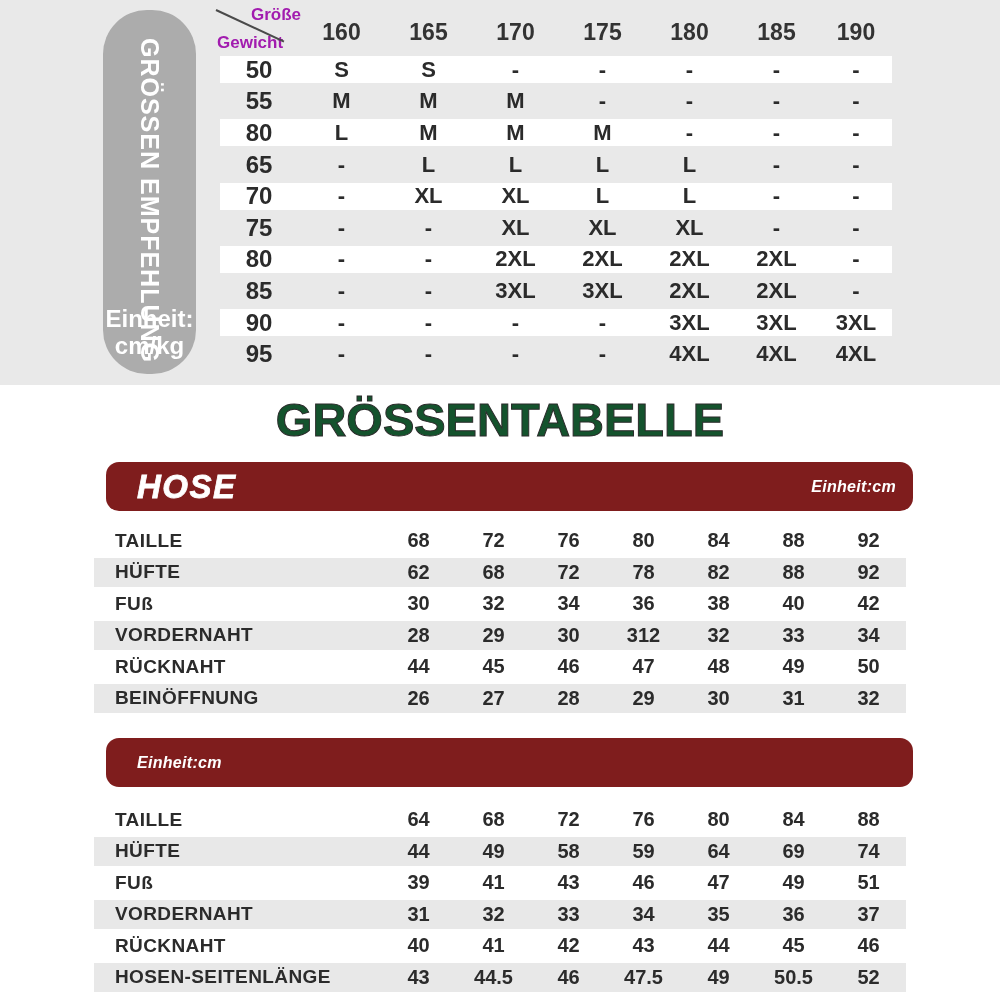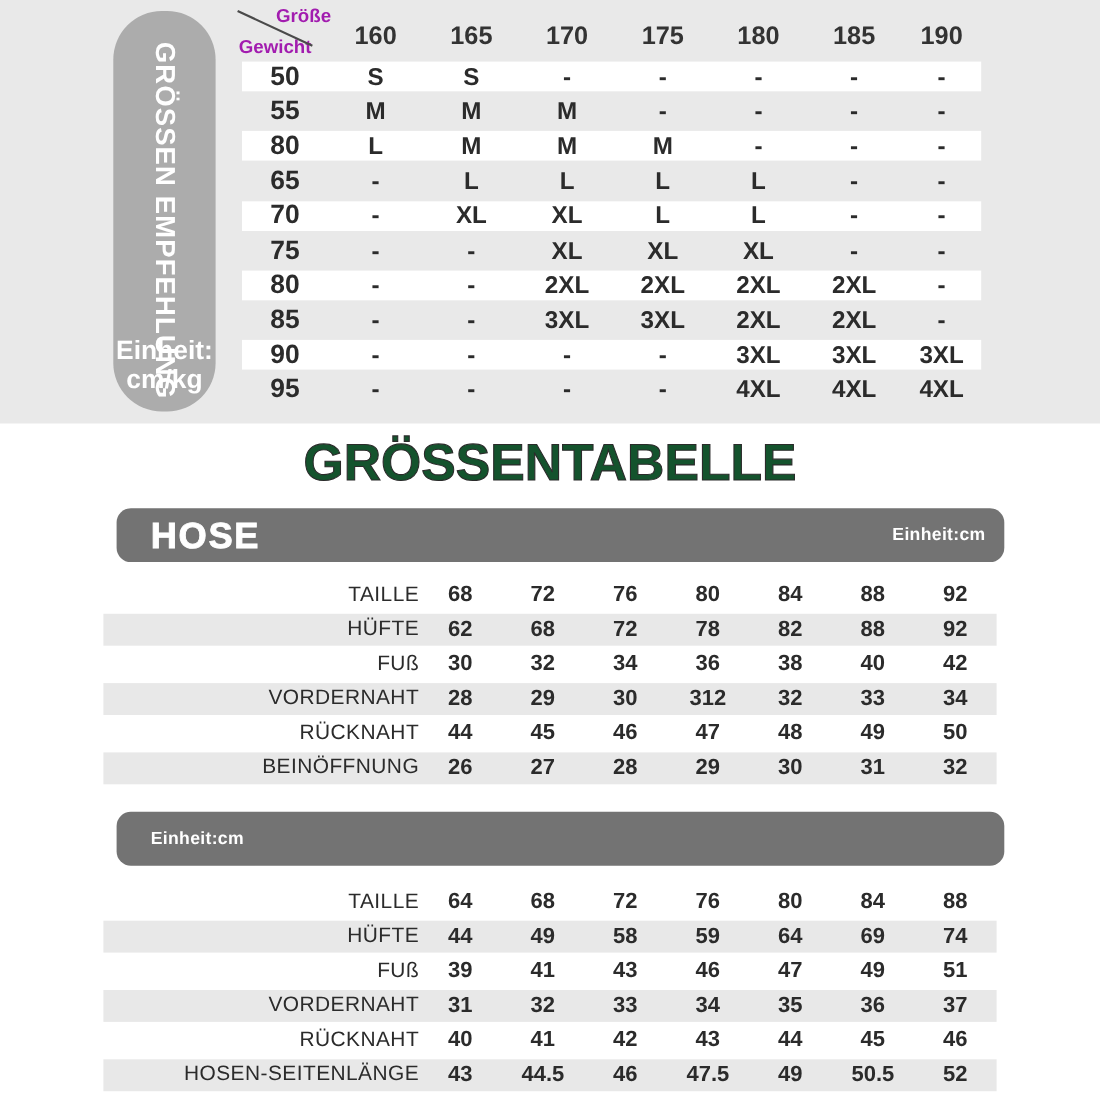--- a/index.html
+++ b/index.html
@@ -27,35 +27,35 @@
     height:31.6px;align-items:center;}
   .rec-row.band{background:linear-gradient(#ffffff,#ffffff) center/100% 27px no-repeat;}
   .rec-row .cell{text-align:center;font-weight:bold;font-size:22px;}
   .rec-row .weight{font-size:24px;}
 
   
   .main-title{position:absolute;left:0;top:396px;width:1000px;text-align:center;
     font-size:47px;line-height:47px;font-weight:bold;color:#14532d;-webkit-text-stroke:1px #2b2b2b;}
 
   
-  .bar{position:absolute;left:106px;width:807px;height:49px;background:#737373;border-radius:13px;
+  .bar{position:absolute;left:106px;width:807px;height:49px;background:#7f1d1d;border-radius:13px;
     display:flex;align-items:center;justify-content:space-between;box-sizing:border-box;
-    padding:0 17px 0 31px;color:#ffffff;}
+    padding:0 17px 0 31px;color:#ffffff;font-style:italic;}
   .bar-hose{top:462px;}
   .bar-unterwaesche{top:738px;}
   .bar-title{font-size:33px;font-weight:bold;letter-spacing:1.5px;-webkit-text-stroke:0.8px #ffffff;}
   .bar-unit{font-size:16px;font-weight:bold;letter-spacing:0.3px;}
 
   
   .spec-table{position:absolute;left:94px;width:812px;}
   .spec-hose{top:525px;}
   .spec-unterwaesche{top:804px;}
   .spec-row{display:grid;grid-template-columns:287px repeat(7,75px);height:31.5px;align-items:center;}
   .spec-row.band{background:linear-gradient(#e8e8e8,#e8e8e8) center/100% 29px no-repeat;}
-  .spec-row .label{padding-left:21px;font-weight:normal;font-size:19px;letter-spacing:0.4px;text-align:right;}
+  .spec-row .label{padding-left:21px;font-weight:bold;font-size:19px;letter-spacing:0.4px;text-align:left;}
   .spec-row .cell{text-align:center;font-weight:bold;font-size:20px;}
 </style>
 </head>
 <body>
 
 <div class="canvas">
 
   <div class="top-section">
     <div class="pill">
       <div class="pill-vertical">GRÖSSEN EMPFEHLUNG</div>

